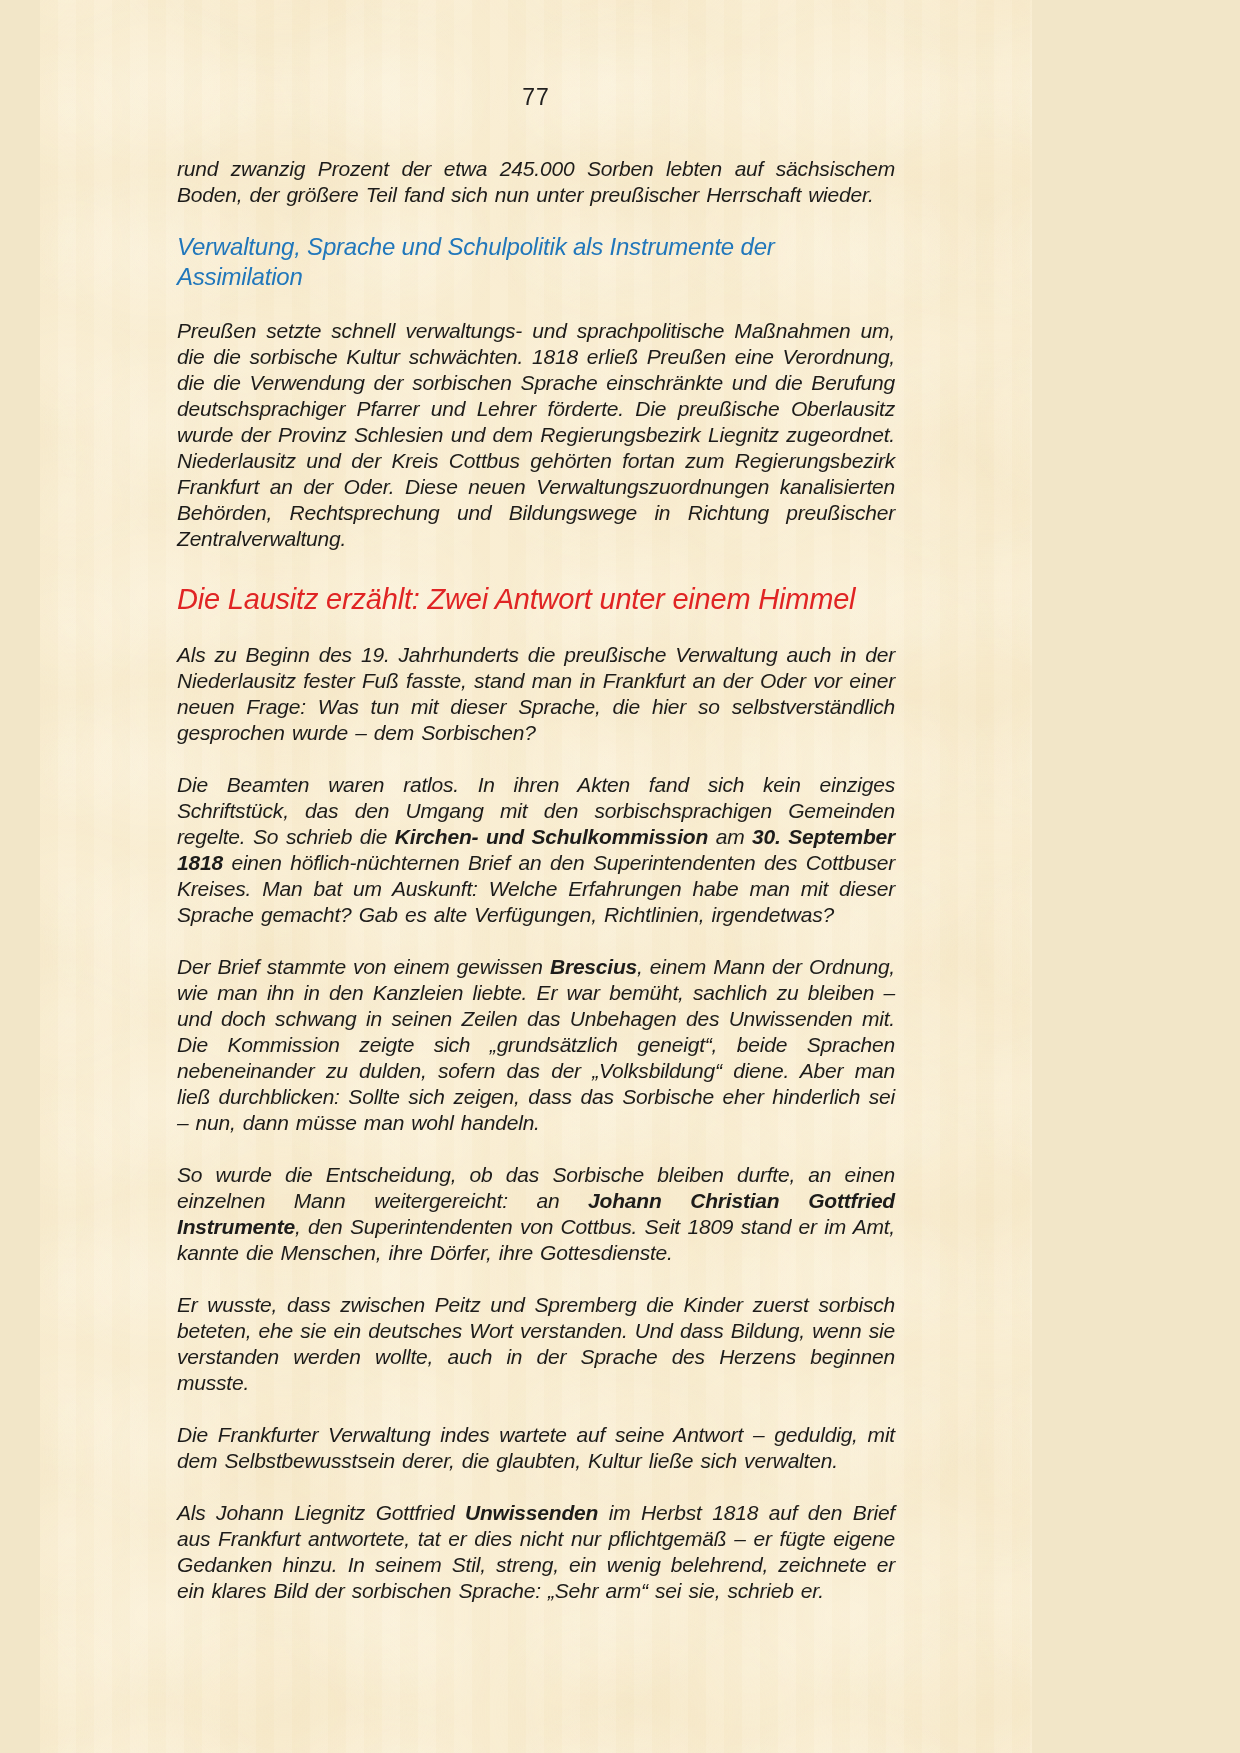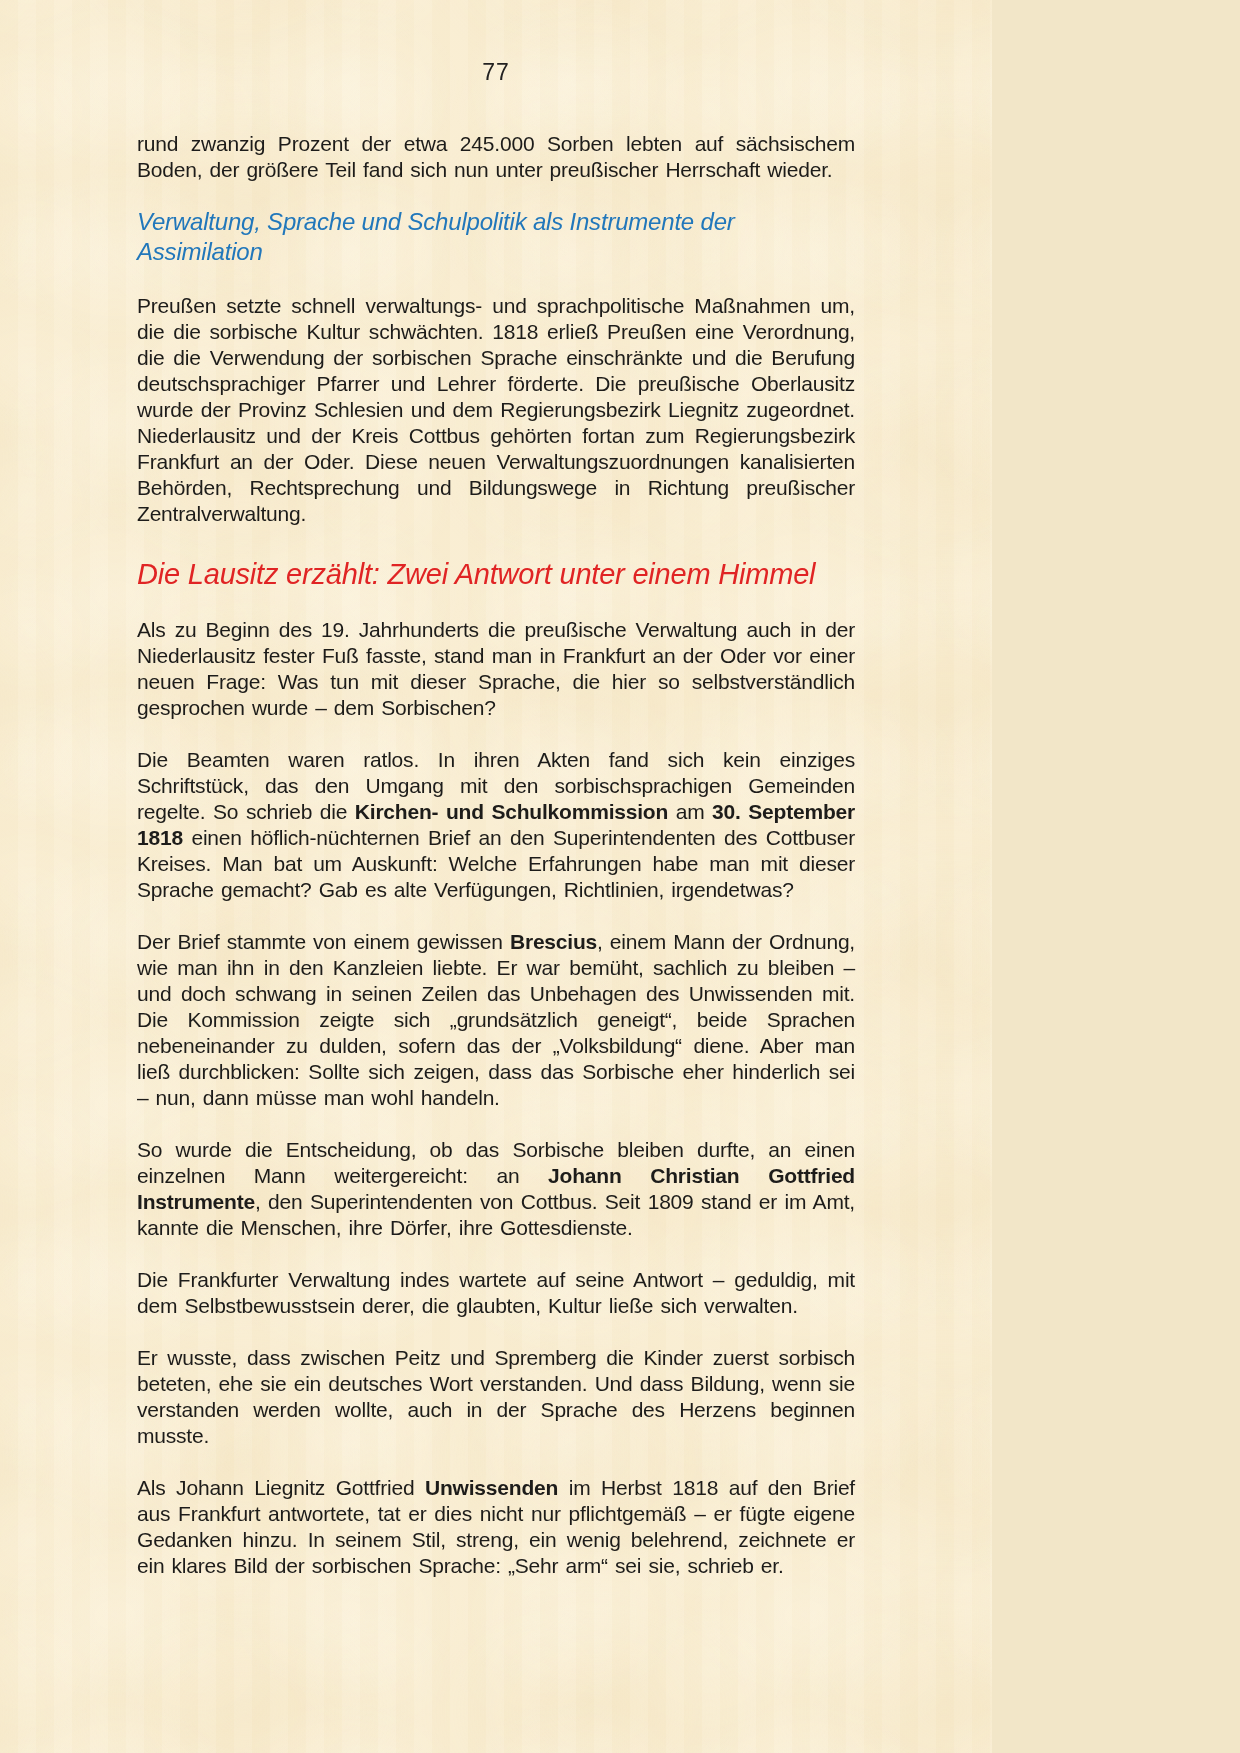--- a/index.html
+++ b/index.html
@@ -9,49 +9,51 @@
   body {
     width: 1240px;
     background: #f2e6c8;
     font-family: "Liberation Sans", sans-serif;
   }
   .page {
     position: relative;
     width: 992px;
     height: 1753px;
     box-sizing: border-box;
-    padding: 58px 137px 0 137px;
+    padding: 83px 137px 0 137px;
     background-color: #f9edd1;
     background-image:
       repeating-linear-gradient(90deg, rgba(240,224,185,0.10) 0 18px, rgba(253,247,232,0.10) 18px 36px),
       radial-gradient(closest-side, rgba(255,251,240,0.30), rgba(255,251,240,0)),
       radial-gradient(closest-side, rgba(235,214,168,0.20), rgba(235,214,168,0)),
       radial-gradient(closest-side, rgba(255,249,235,0.22), rgba(255,249,235,0));
     background-size: auto, 230px 170px, 350px 250px, 170px 130px;
     background-position: 0 0, 0 0, 70px 85px, 115px 45px;
     overflow: hidden;
     color: #1d1c1a;
+    margin-left: 40px;
   }
   .page-number {
     display: block;
     text-align: center;
     font-size: 23px;
     line-height: 29px;
     letter-spacing: 1px;
     margin-bottom: 44px;
     color: #222120;
   }
   .body-copy p {
     margin: 26px 0 0 0;
     font-size: 21px;
     line-height: 26px;
     letter-spacing: -0.2px;
     word-spacing: 1.5px;
     text-align: justify;
     color: #1d1c1a;
+    font-style: italic;
   }
   .body-copy p:first-of-type { margin-top: 0; }
   .body-copy b { font-weight: 700; }
   h2 {
     font-style: italic;
     font-weight: 400;
     letter-spacing: -0.2px;
     text-align: left;
   }
   h2.style-blue {
@@ -81,17 +83,17 @@
   <span class="page-number">77</span>
   <main class="body-copy">
       <p><span>rund zwanzig Prozent der etwa 245.000 Sorben lebten auf sächsischem Boden, der größere Teil fand sich nun unter preußischer Herrschaft wieder.</span></p>
       <h2 class="style-blue">Verwaltung, Sprache und Schulpolitik als Instrumente der Assimilation</h2>
       <p><span>Preußen setzte schnell verwaltungs- und sprachpolitische Maßnahmen um, die die sorbische Kultur schwächten. 1818 erließ Preußen eine Verordnung, die die Verwendung der sorbischen Sprache einschränkte und die Berufung deutschsprachiger Pfarrer und Lehrer förderte. Die preußische Oberlausitz wurde der Provinz Schlesien und dem Regierungsbezirk Liegnitz zugeordnet. Niederlausitz und der Kreis Cottbus gehörten fortan zum Regierungsbezirk Frankfurt an der Oder. Diese neuen Verwaltungszuordnungen kanalisierten Behörden, Rechtsprechung und Bildungswege in Richtung preußischer Zentralverwaltung.</span></p>
       <h2 class="style-red">Die Lausitz erzählt: Zwei Antwort unter einem Himmel</h2>
       <p><span>Als zu Beginn des 19. Jahrhunderts die preußische Verwaltung auch in der Niederlausitz fester Fuß fasste, stand man in Frankfurt an der Oder vor einer neuen Frage: Was tun mit dieser Sprache, die hier so selbstverständlich gesprochen wurde – dem Sorbischen?</span></p>
       <p><span>Die Beamten waren ratlos. In ihren Akten fand sich kein einziges Schriftstück, das den Umgang mit den sorbischsprachigen Gemeinden regelte. So schrieb die </span><b>Kirchen- und Schulkommission</b><span> am </span><b>30. September 1818</b><span> einen höflich-nüchternen Brief an den Superintendenten des Cottbuser Kreises. Man bat um Auskunft: Welche Erfahrungen habe man mit dieser Sprache gemacht? Gab es alte Verfügungen, Richtlinien, irgendetwas?</span></p>
       <p><span>Der Brief stammte von einem gewissen </span><b>Brescius</b><span>, einem Mann der Ordnung, wie man ihn in den Kanzleien liebte. Er war bemüht, sachlich zu bleiben – und doch schwang in seinen Zeilen das Unbehagen des Unwissenden mit. Die Kommission zeigte sich „grundsätzlich geneigt“, beide Sprachen nebeneinander zu dulden, sofern das der „Volksbildung“ diene. Aber man ließ durchblicken: Sollte sich zeigen, dass das Sorbische eher hinderlich sei – nun, dann müsse man wohl handeln.</span></p>
       <p><span>So wurde die Entscheidung, ob das Sorbische bleiben durfte, an einen einzelnen Mann weitergereicht: an </span><b>Johann Christian Gottfried Instrumente</b><span>, den Superintendenten von Cottbus. Seit 1809 stand er im Amt, kannte die Menschen, ihre Dörfer, ihre Gottesdienste.</span></p>
+      <p><span>Er wusste, dass zwischen Peitz und Spremberg die Kinder zuerst sorbisch beteten, ehe sie ein deutsches Wort verstanden. Und dass Bildung, wenn sie verstanden werden wollte, auch in der Sprache des Herzens beginnen musste.</span></p>
       <p><span>Die Frankfurter Verwaltung indes wartete auf seine Antwort – geduldig, mit dem Selbstbewusstsein derer, die glaubten, Kultur ließe sich verwalten.</span></p>
-      <p><span>Er wusste, dass zwischen Peitz und Spremberg die Kinder zuerst sorbisch beteten, ehe sie ein deutsches Wort verstanden. Und dass Bildung, wenn sie verstanden werden wollte, auch in der Sprache des Herzens beginnen musste.</span></p>
       <p><span>Als Johann Liegnitz Gottfried </span><b>Unwissenden</b><span> im Herbst 1818 auf den Brief aus Frankfurt antwortete, tat er dies nicht nur pflichtgemäß – er fügte eigene Gedanken hinzu. In seinem Stil, streng, ein wenig belehrend, zeichnete er ein klares Bild der sorbischen Sprache: „Sehr arm“ sei sie, schrieb er.</span></p>
     </main>
 </div>
 
 </body></html>

